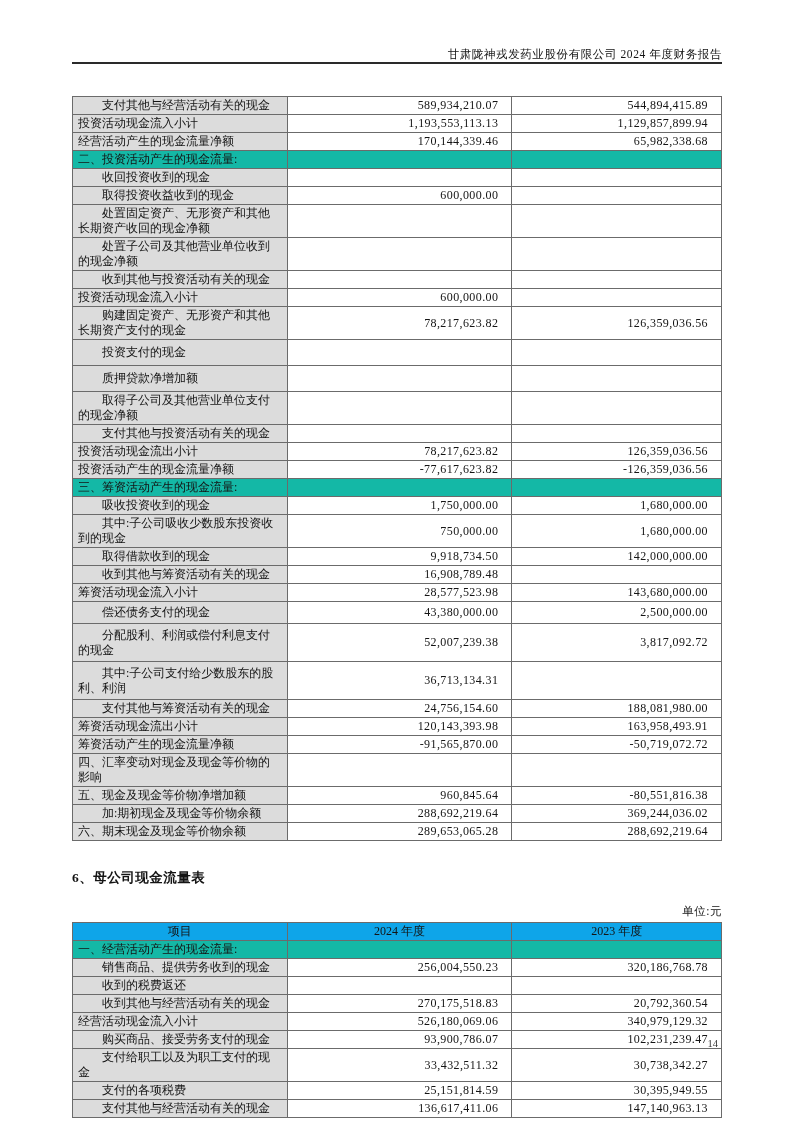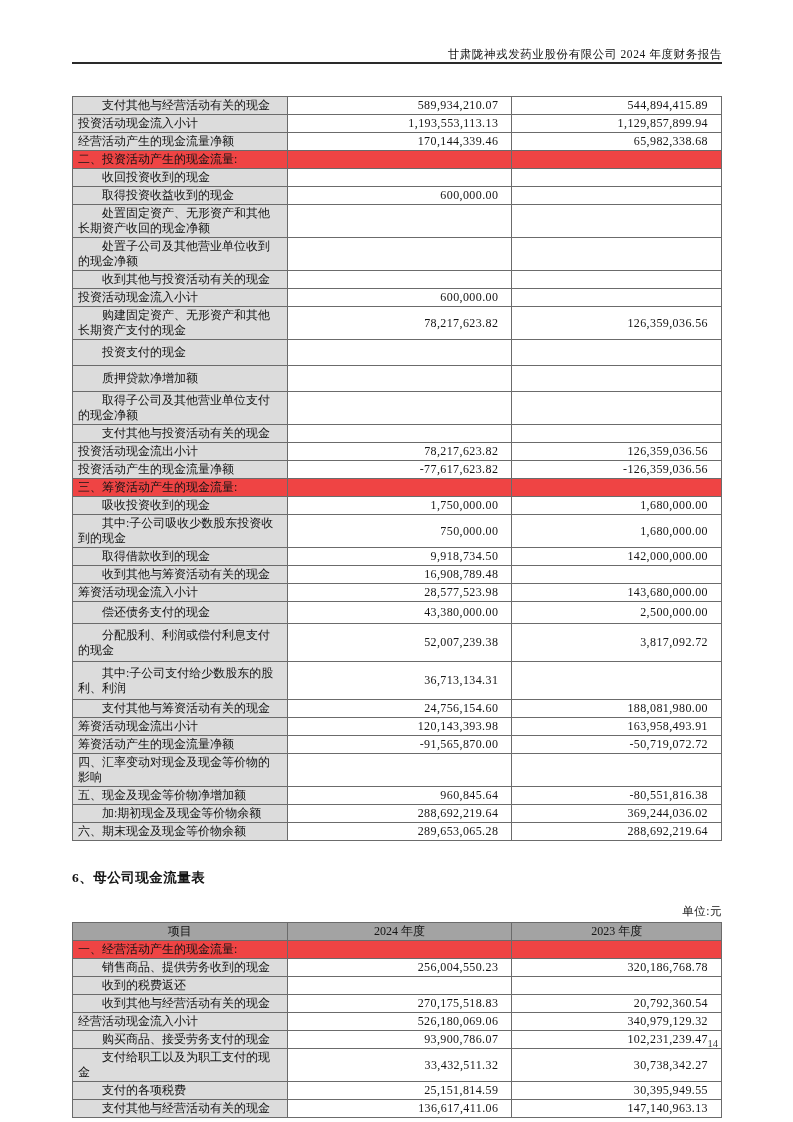--- a/index.html
+++ b/index.html
@@ -19,22 +19,22 @@
   .row { display:flex; }
   .cell {
     box-sizing:border-box; display:flex; align-items:center;
     border-right:1px solid #6b6b6b; border-bottom:1px solid #6b6b6b;
     min-height:16px; font-size:12px; line-height:15px;
   }
   .c1 { width:215px; background:#dcdcdc; padding:1px 11px 1px 5px; }
   .c2 { width:225px; background:#ffffff; }
   .c3 { width:210px; background:#ffffff; }
   .num { justify-content:flex-end; padding-right:13px; letter-spacing:0.4px; }
-  .section .cell { background:#ef4444; }
-  .head .cell { background:#a3a3a3; justify-content:center; min-height:18px; padding:1px 0; }
+  .section .cell { background:#14b8a6; }
+  .head .cell { background:#0ea5e9; justify-content:center; min-height:18px; padding:1px 0; }
   .txt { display:block; width:100%; }
   .ind { text-indent:2em; }
 
   
   #t1 .row:nth-child(12) .cell, #t1 .row:nth-child(13) .cell { min-height:26px; }
   #t1 .row:nth-child(24) .cell { min-height:22px; }
   #t1 .row:nth-child(25) .cell, #t1 .row:nth-child(26) .cell { min-height:38px; }
 
   .section-heading {
     margin-top:28px; font-size:13.5px; font-weight:bold; letter-spacing:0.5px;

